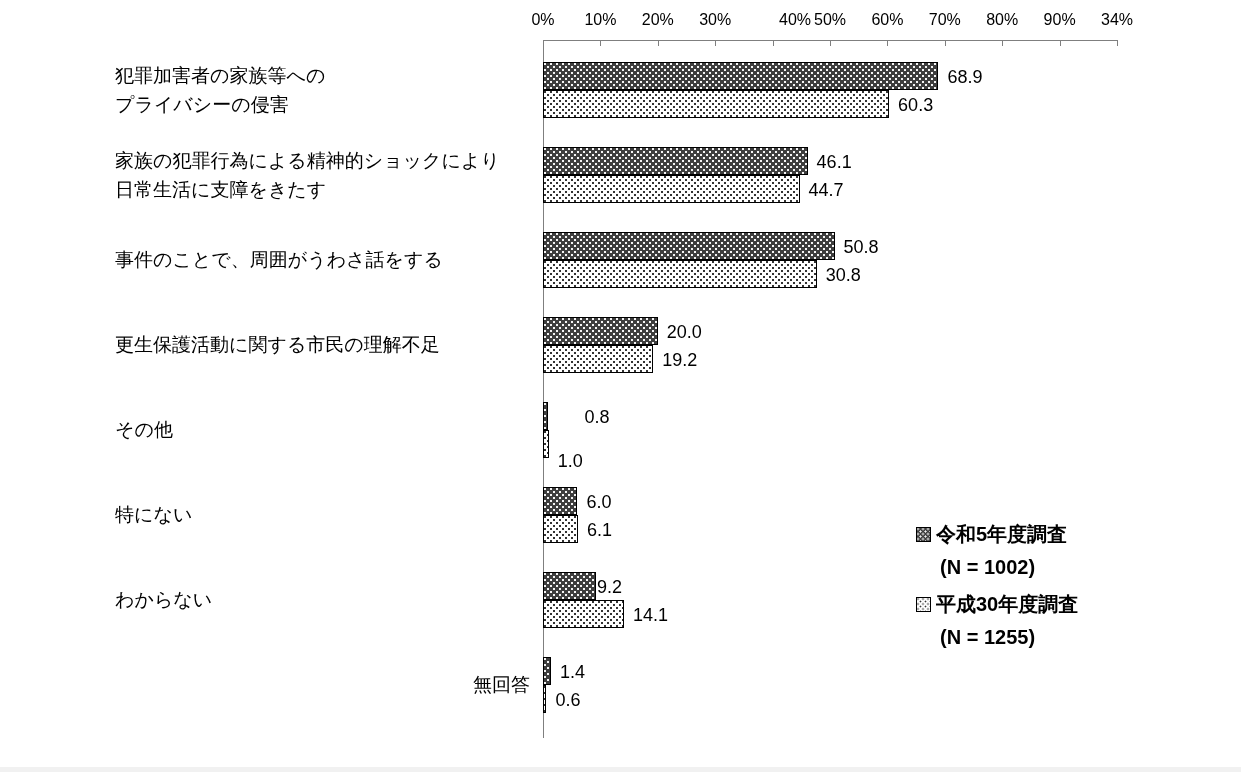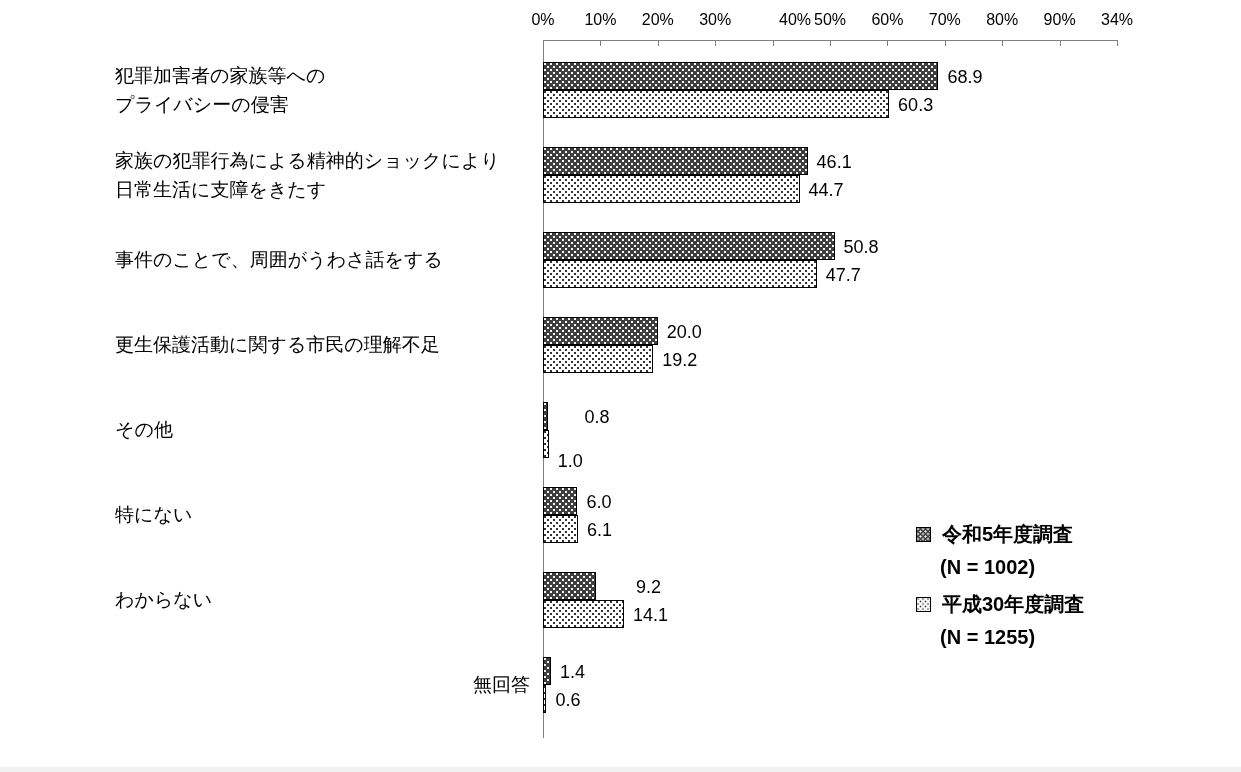--- a/index.html
+++ b/index.html
@@ -31,21 +31,21 @@
     background-size:6px 6px;background-position:1px 1px,4px 4px;
   }
   .value-label{
     position:absolute;transform:translateY(-50%);
     font-size:18px;white-space:nowrap;
   }
   .legend{
     position:absolute;left:916px;top:521px;display:flex;flex-direction:column;gap:12px;
     font-weight:bold;font-size:20px;
   }
-  .legend-line{display:flex;align-items:center;gap:11px;}
+  .legend-line{display:flex;align-items:center;gap:5px;}
   .legend-sub{margin-left:24px;margin-top:8px;}
   .swatch{width:15px;height:15px;box-sizing:border-box;border:1px solid #000;flex:0 0 auto;}
   .swatch.dark{
     background-color:#3e3e3e;
     background-image:
       radial-gradient(circle, rgba(255,255,255,.95) 0.9px, transparent 1.2px),
       radial-gradient(circle, rgba(255,255,255,.95) 0.9px, transparent 1.2px);
     background-size:5px 5px;background-position:1px 1px,3.5px 3.5px;
   }
   .swatch.light{
@@ -98,39 +98,39 @@
       <div class="cat-label" style="top: 174.5px;">家族の犯罪行為による精神的ショックにより
 日常生活に支障をきたす</div>
       <div class="bar bar-dark" style="left: 543px; top: 146.5px; width: 264.614px;"></div>
       <div class="value-label" style="left: 816.614px; top: 161.5px;">46.1</div>
       <div class="bar bar-light" style="left: 543px; top: 174.5px; width: 256.578px;"></div>
       <div class="value-label" style="left: 808.578px; top: 189.5px;">44.7</div>
       <div class="cat-label" style="top: 259.5px;">事件のことで、周囲がうわさ話をする</div>
       <div class="bar bar-dark" style="left: 543px; top: 231.5px; width: 291.592px;"></div>
       <div class="value-label" style="left: 843.592px; top: 246.5px;">50.8</div>
       <div class="bar bar-light" style="left: 543px; top: 259.5px; width: 273.798px;"></div>
-      <div class="value-label" style="left: 825.798px; top: 274.5px;">47.7</div>
+      <div class="value-label" style="left: 825.798px; top: 274.5px;">30.8</div>
       <div class="cat-label" style="top: 344.5px;">更生保護活動に関する市民の理解不足</div>
       <div class="bar bar-dark" style="left: 543px; top: 316.5px; width: 114.8px;"></div>
       <div class="value-label" style="left: 666.8px; top: 331.5px;">20.0</div>
       <div class="bar bar-light" style="left: 543px; top: 344.5px; width: 110.208px;"></div>
       <div class="value-label" style="left: 662.208px; top: 359.5px;">19.2</div>
       <div class="cat-label" style="top: 429.5px;">その他</div>
       <div class="bar bar-dark" style="left: 543px; top: 401.5px; width: 4.592px;"></div>
       <div class="value-label" style="left: 556.592px; top: 416.5px; margin-left: 28px;">0.8</div>
       <div class="bar bar-light" style="left: 543px; top: 429.5px; width: 5.74px;"></div>
       <div class="value-label" style="left: 557.74px; top: 444.5px; margin-top: 16px;">1.0</div>
       <div class="cat-label" style="top: 514.5px;">特にない</div>
       <div class="bar bar-dark" style="left: 543px; top: 486.5px; width: 34.44px;"></div>
       <div class="value-label" style="left: 586.44px; top: 501.5px;">6.0</div>
       <div class="bar bar-light" style="left: 543px; top: 514.5px; width: 35.014px;"></div>
       <div class="value-label" style="left: 587.014px; top: 529.5px;">6.1</div>
       <div class="cat-label" style="top: 599.5px;">わからない</div>
       <div class="bar bar-dark" style="left: 543px; top: 571.5px; width: 52.808px;"></div>
-      <div class="value-label" style="left: 636px; top: 586.5px;">9.2</div>
+      <div class="value-label" style="left: 597px; top: 586.5px;">9.2</div>
       <div class="bar bar-light" style="left: 543px; top: 599.5px; width: 80.934px;"></div>
       <div class="value-label" style="left: 632.934px; top: 614.5px;">14.1</div>
       <div class="cat-label" style="top: 684.5px; text-align: right;">無回答</div>
       <div class="bar bar-dark" style="left: 543px; top: 656.5px; width: 8.036px;"></div>
       <div class="value-label" style="left: 560.036px; top: 671.5px;">1.4</div>
       <div class="bar bar-light" style="left: 543px; top: 684.5px; width: 3.444px;"></div>
       <div class="value-label" style="left: 555.444px; top: 699.5px;">0.6</div>
     </div>
 
   <div class="legend">

